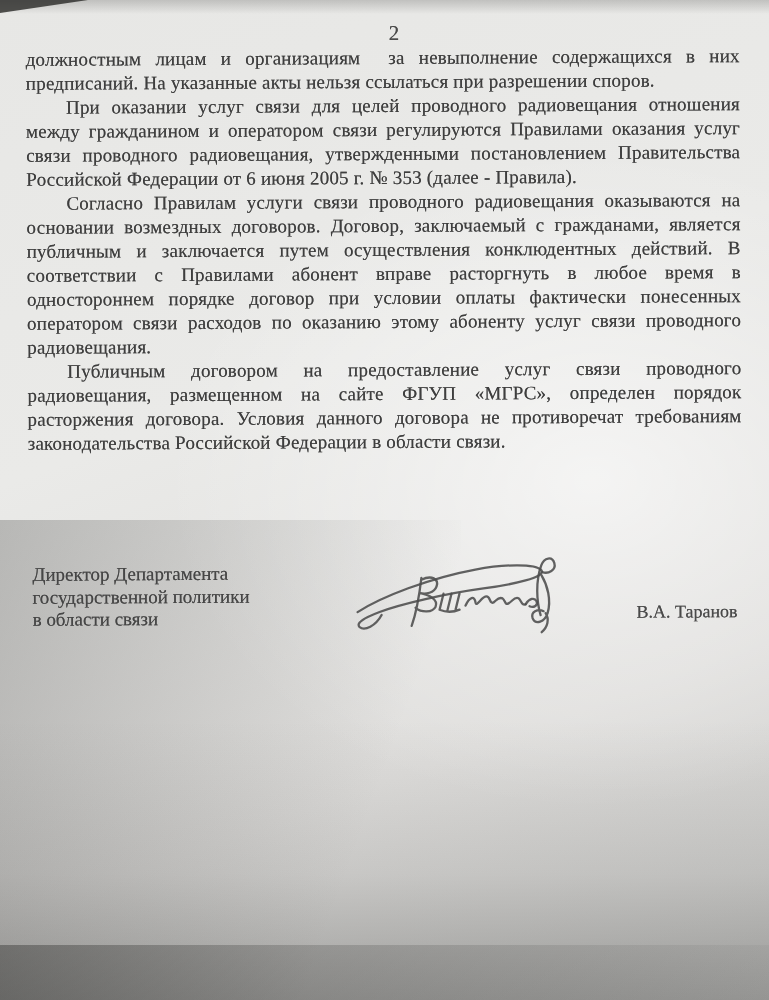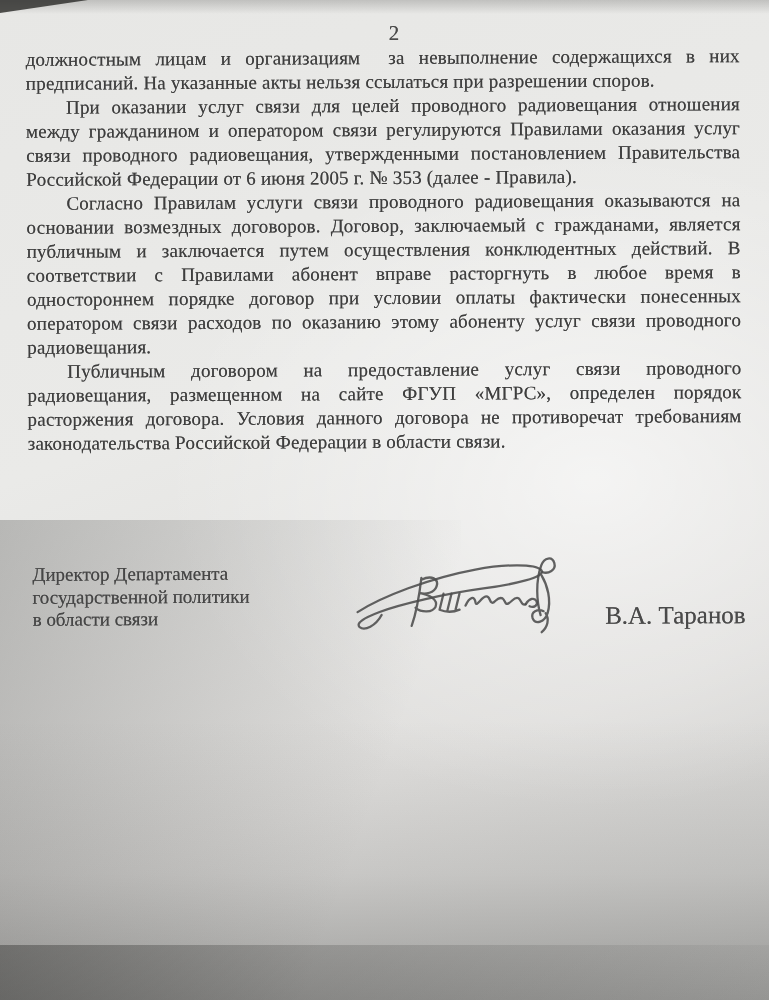--- a/index.html
+++ b/index.html
@@ -99,23 +99,23 @@
   .sig-scribble path {
     fill: none;
     stroke: #4c4c4c;
     stroke-width: 2.3;
     stroke-linecap: round;
     stroke-linejoin: round;
     opacity: 0.88;
   }
   .sig-name {
     position: absolute;
-    right: 0;
+    right: 8px;
     top: 41px;
-    font-size: 25px;
+    font-size: 18px;
     color: #4a4a4a;
   }
 </style>
 </head>
 <body>
 
 <div class="photo">
   <div class="corner-artifact"></div>
 
   <div class="tilt-wrap">

